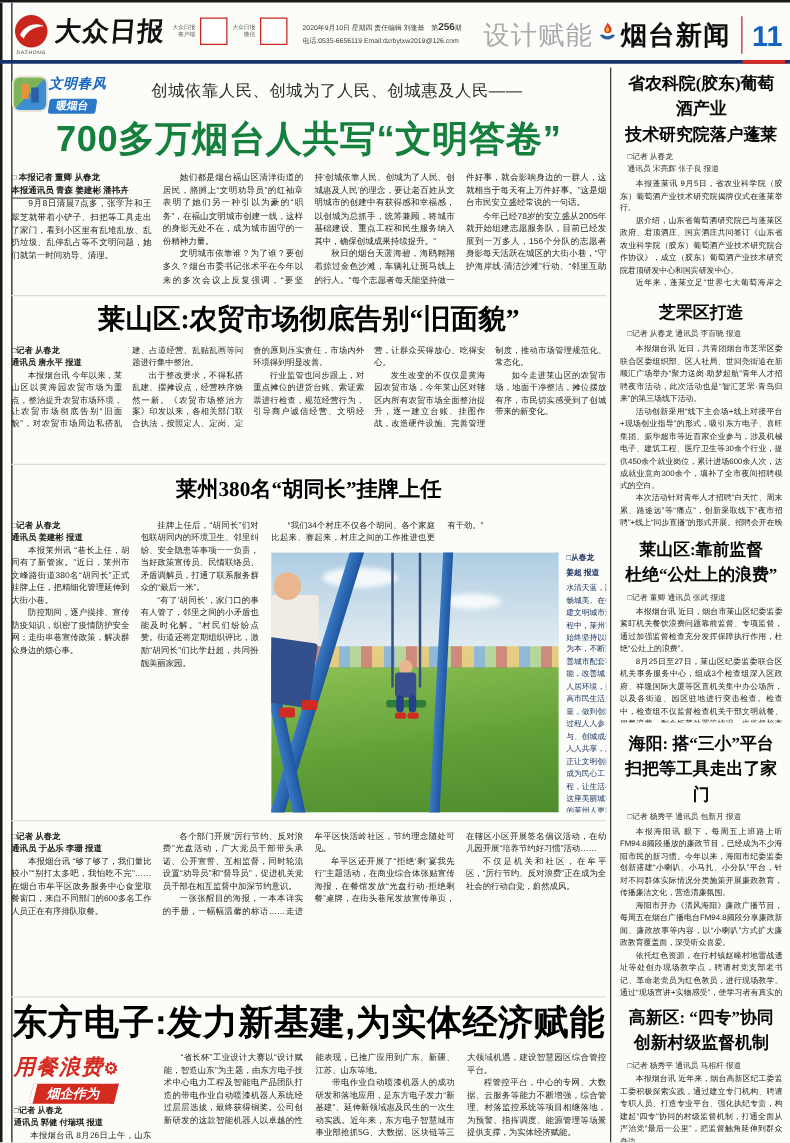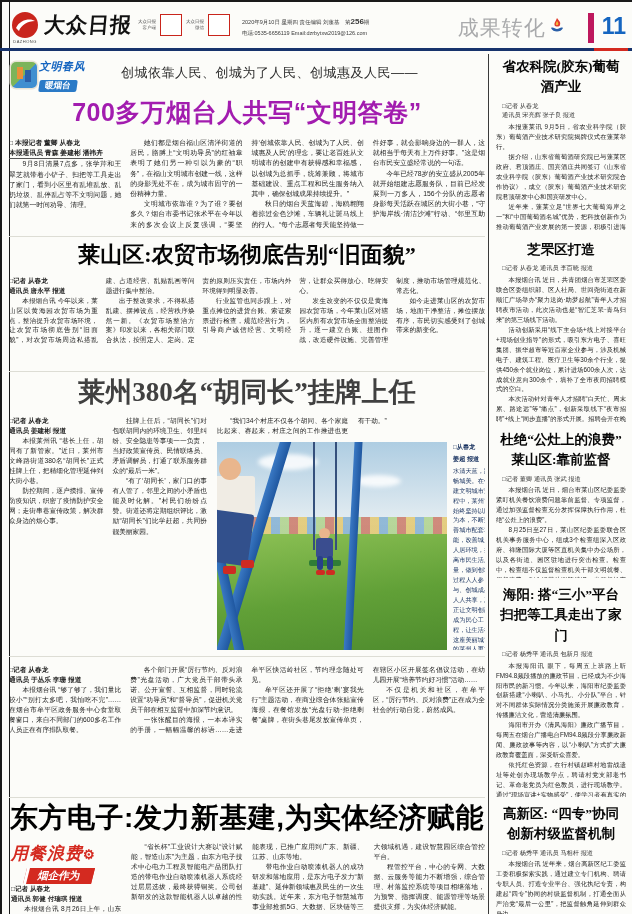--- a/index.html
+++ b/index.html
@@ -19,21 +19,21 @@
   .qr{width:20px;height:20px;background-color:#fff;border:1.5px solid #c9251c;
       background-image:repeating-linear-gradient(0deg,#c9251c 0 2px,transparent 2px 4px),
                        repeating-linear-gradient(90deg,#c9251c 0 2px,transparent 2px 4px);
       background-blend-mode:lighten;}
   .dateline{position:absolute;left:232px;top:9px;width:168px;font-size:5.5px;color:#3a3a3a;line-height:1.8;}
   .dateline b{font-size:8px;}
   .section{position:absolute;right:2px;top:4px;display:flex;align-items:center;height:36px;}
   .sec-gray{font-size:21px;color:#a9aaac;letter-spacing:1px;}
   .torch{margin:0 2px;}
   .sec-black{font-size:21px;font-weight:900;color:#0d0d0d;letter-spacing:1px;}
-  .pageno-box{margin-left:20px;padding-left:8px;border-left:6px solid #be185d;height:30px;display:flex;align-items:flex-start;}
+  .pageno-box{margin-left:8px;padding-left:8px;border-left:1px solid #be185d;height:30px;display:flex;align-items:flex-end;}
   .pageno{font-size:23px;font-weight:700;color:#1565c0;font-family:"Liberation Sans",sans-serif;}
   .rule-navy{position:absolute;left:0;top:46px;width:632px;height:3px;background:#17336c;}
   .rule-red{position:absolute;left:594px;top:46px;width:34px;height:3px;background:#d42a20;}
   
   .main{position:absolute;left:9px;top:52px;width:476px;height:860px;}
   .vsep{position:absolute;left:488px;top:52px;bottom:0;width:1px;background:#3a3a3a;}
   .sidebar{position:absolute;left:496px;top:55px;width:130px;height:857px;overflow:hidden;}
   .sep{border-top:1px solid #ddddd5;margin:2px 0;}
   
   .byline{font-weight:700;text-indent:0 !important;color:#222;}
@@ -42,30 +42,30 @@
   .body p{text-indent:2em;text-align:justify;}
   
   .a1{position:relative;height:180px;overflow:hidden;}
   .a1-badge{position:absolute;left:2px;top:2px;width:102px;height:38px;display:flex;align-items:center;}
   .a1-badge-icon{width:26px;height:26px;border-radius:5px;background:linear-gradient(135deg,#7cb45a 0 50%,#3f8fd0 50%);position:relative;flex:0 0 auto;box-shadow:0 0 0 1.5px #e8e3d4;}
   .a1-badge-icon::after{content:"";position:absolute;left:6px;top:5px;width:6px;height:12px;background:#e8913a;box-shadow:8px 3px 0 #2a5fa8;}
   .a1-badge-text{margin-left:2px;}
   .a1-badge-t1{font-size:11px;font-weight:900;color:#1565c0;font-style:italic;letter-spacing:.5px;}
   .a1-badge-t2{font-size:8.5px;font-weight:700;color:#fff;background:#2a7ac7;padding:0 6px;border-radius:2px;transform:skewX(-8deg);display:inline-block;margin-top:1px;}
   .a1-kicker{position:absolute;left:112px;top:10px;font-size:13px;color:#2b2b2b;letter-spacing:.5px;}
-  .a1-headline{padding-top:40px;text-align:center;font-size:25px;line-height:36px;font-weight:900;color:#a21caf;
+  .a1-headline{padding-top:40px;text-align:center;font-size:29px;line-height:36px;font-weight:900;color:#15803d;
                font-family:"Liberation Sans",sans-serif;letter-spacing:.5px;}
   .a1-body{margin-top:8px;height:92px;overflow:hidden;column-count:4;column-gap:9px;font-size:6.8px;line-height:1.5;}
   
   .a2{position:relative;height:130px;overflow:hidden;}
   .a2-headline{text-align:center;font-family:"Liberation Serif",serif;font-weight:900;font-size:22px;line-height:32px;color:#050505;}
   .a2-body{margin-top:5px;height:86px;overflow:hidden;column-count:5;column-gap:8px;font-size:6.6px;line-height:1.5;}
   
   .a3{position:relative;height:280px;overflow:hidden;}
-  .a3-headline{text-align:center;font-family:"Liberation Serif",serif;font-weight:900;font-size:27px;line-height:36px;color:#404040;}
+  .a3-headline{text-align:center;font-family:"Liberation Serif",serif;font-weight:900;font-size:17px;line-height:36px;color:#000000;}
   .a3-left{position:absolute;left:0;top:42px;width:198px;height:234px;overflow:hidden;column-count:2;column-gap:9px;font-size:6.7px;line-height:1.5;}
   .a3-strip{position:absolute;left:208px;top:42px;width:272px;height:22px;overflow:hidden;column-count:2;column-gap:10px;font-size:6.6px;line-height:1.45;}
   .a3-caption{position:absolute;left:444px;top:68px;width:38px;height:208px;overflow:hidden;font-size:6.2px;line-height:1.6;color:#16305e;font-family:"Liberation Serif",serif;}
   .a3-caption .cred{font-weight:700;margin-bottom:2px;}
   
   .photo{position:absolute;left:208px;top:68px;width:230px;height:208px;overflow:hidden;background:#dfe9ee;}
   .ph-sky{position:absolute;left:0;top:0;right:0;height:40%;background:linear-gradient(#aecde2,#e6eef2);}
   .ph-cloud{position:absolute;background:#fff;border-radius:50%;opacity:.85;filter:blur(2px);}
   .ph-strip{position:absolute;left:0;right:0;top:36%;height:9%;
             background:repeating-linear-gradient(90deg,#c96a55 0 9px,#e4c35c 9px 18px,#76a8cf 18px 27px,#a8cf7d 27px 36px);opacity:.75;}
@@ -128,28 +128,29 @@
         <div>大众日报</div>
           <div>微信</div>
       </div>
       <div class="qr"></div>
     </div>
     <div class="dateline">
       <div><span>2020年9月10日  星期四  责任编辑 刘蓬基</span>　<span>第</span><b>256</b><span>期</span></div>
       <div>电话:0535-6656119 Email:dzrbytxw2019@126.com</div>
     </div>
     <div class="section">
-      <span class="sec-gray">成果转化</span>
+      <span class="sec-gray">设计赋能</span>
       <span class="torch">
         <svg width="18" height="18" viewBox="0 0 18 18">
           <path d="M9 1 C11 4, 13 5, 12 8 C11.5 10, 7 10, 6.5 8 C6 5.5, 8 4, 9 1 Z" fill="#e0392b"></path>
           <path d="M9 4 C10 5.5, 10.6 6.2, 10.2 7.6 C9.9 8.6, 8 8.6, 7.8 7.6 C7.6 6.3, 8.4 5.4, 9 4 Z" fill="#f4b83a"></path>
           <path d="M3 11 C5 9.5, 7 12, 9 12 C11 12, 13 9.5, 15 11 C14 13.5, 11.5 14.5, 9 14.5 C6.5 14.5, 4 13.5, 3 11 Z" fill="#2a5fa8"></path>
         </svg>
       </span>
+      <span class="sec-black">烟台新闻</span>
       <span class="pageno-box">
           <span class="pageno">11</span>
         </span>
     </div>
   </div>
   <div class="rule-navy"></div>
   <div class="rule-red"></div>
   <div class="vsep"></div>
 
   <div class="main">
@@ -269,20 +270,21 @@
             <p>程管控平台，中心的专网、大数据、云服务等能力不断增强，综合管理、村落监控系统等项目相继落地，为预警、指挥调度、能源管理等场景提供支撑，为实体经济赋能。</p>
         </div>
       </div>
     </div>
   </div>
 
   <div class="sidebar">
 
     <div class="sb-article" style="height:176px;">
       <div class="sb-h">省农科院(胶东)葡萄酒产业</div>
+      <div class="sb-h">技术研究院落户蓬莱</div>
       <div class="sb-byline">
         <div>□记者 从春龙</div>
           <div>通讯员 宋亮辉 张子良 报道</div>
       </div>
       <div class="sb-body body">
         <p>本报蓬莱讯 9月5日，省农业科学院（胶东）葡萄酒产业技术研究院揭牌仪式在蓬莱举行。</p>
           <p>据介绍，山东省葡萄酒研究院已与蓬莱区政府、君顶酒庄、国宾酒庄共同签订《山东省农业科学院（胶东）葡萄酒产业技术研究院合作协议》，成立（胶东）葡萄酒产业技术研究院君顶研发中心和国宾研发中心。</p>
           <p>近年来，蓬莱立足“世界七大葡萄海岸之一”和“中国葡萄酒名城”优势，把科技创新作为推动葡萄酒产业发展的第一资源，积极引进海外留学硕士等紧缺专业人才20余人，聘用西北农林科技大学、中国农业大学等相关专家教授为产业顾问，与国内20余位专家学者建立良好联系，打造2家省级工程技术创新中心，拥有全省唯一一家葡萄酒工程技术研究中心，与国内多所科研院所建立了产学研合作机制，在技术攻关、项目合作、成果转化、人才培养等方面，辐射和带动效应凸显。</p>
       </div>
     </div>
@@ -293,22 +295,22 @@
         <div>□记者 从春龙 通讯员 李百晓 报道</div>
       </div>
       <div class="sb-body body">
         <p>本报烟台讯 近日，共青团烟台市芝罘区委联合区委组织部、区人社局、世回尧街道在新顺汇广场举办“聚力送岗·助梦起航”青年人才招聘夜市活动，此次活动也是“智汇芝罘·青鸟归来”的第三场线下活动。</p>
           <p>活动创新采用“线下主会场+线上对接平台+现场创业指导”的形式，吸引东方电子、喜旺集团、振华超市等近百家企业参与，涉及机械电子、建筑工程、医疗卫生等30余个行业，提供450余个就业岗位，累计进场600余人次，达成就业意向300余个，填补了全市夜间招聘模式的空白。</p>
           <p>本次活动针对青年人才招聘“白天忙、周末累、路途远”等“痛点”，创新采取线下“夜市招聘”+线上“同步直播”的形式开展。招聘会开在晚上，将场地选择在新顺汇广场，充分利用商业广场人流量大、氛围轻松等特点，为用人单位和求职者提供一个休闲舒适的洽谈平台，近90家企业参与线下现场招聘，同时有30余家企业将需求发布到现场的“企业需求榜”。</p>
       </div>
     </div>
 
     <div class="sb-article" style="height:148px;">
+      <div class="sb-h">莱山区:靠前监督</div>
       <div class="sb-h">杜绝“公灶上的浪费”</div>
-      <div class="sb-h">莱山区:靠前监督</div>
       <div class="sb-byline">
         <div>□记者 董卿 通讯员 张武 报道</div>
       </div>
       <div class="sb-body body">
         <p>本报烟台讯 近日，烟台市莱山区纪委监委紧盯机关餐饮浪费问题靠前监督、专项监督，通过加强监督检查充分发挥保障执行作用，杜绝“公灶上的浪费”。</p>
           <p>8月25日至27日，莱山区纪委监委联合区机关事务服务中心，组成3个检查组深入区政府、祥隆国际大厦等区直机关集中办公场所，以及各街道、园区驻地进行突击检查。检查中，检查组不仅监督检查机关干部文明就餐、用餐浪费、剩余饭菜处置等情况，也监督检查责任部门履行节约粮食监管职责落实情况。</p>
       </div>
     </div>
 
     <div class="sb-article" style="height:212px;">

